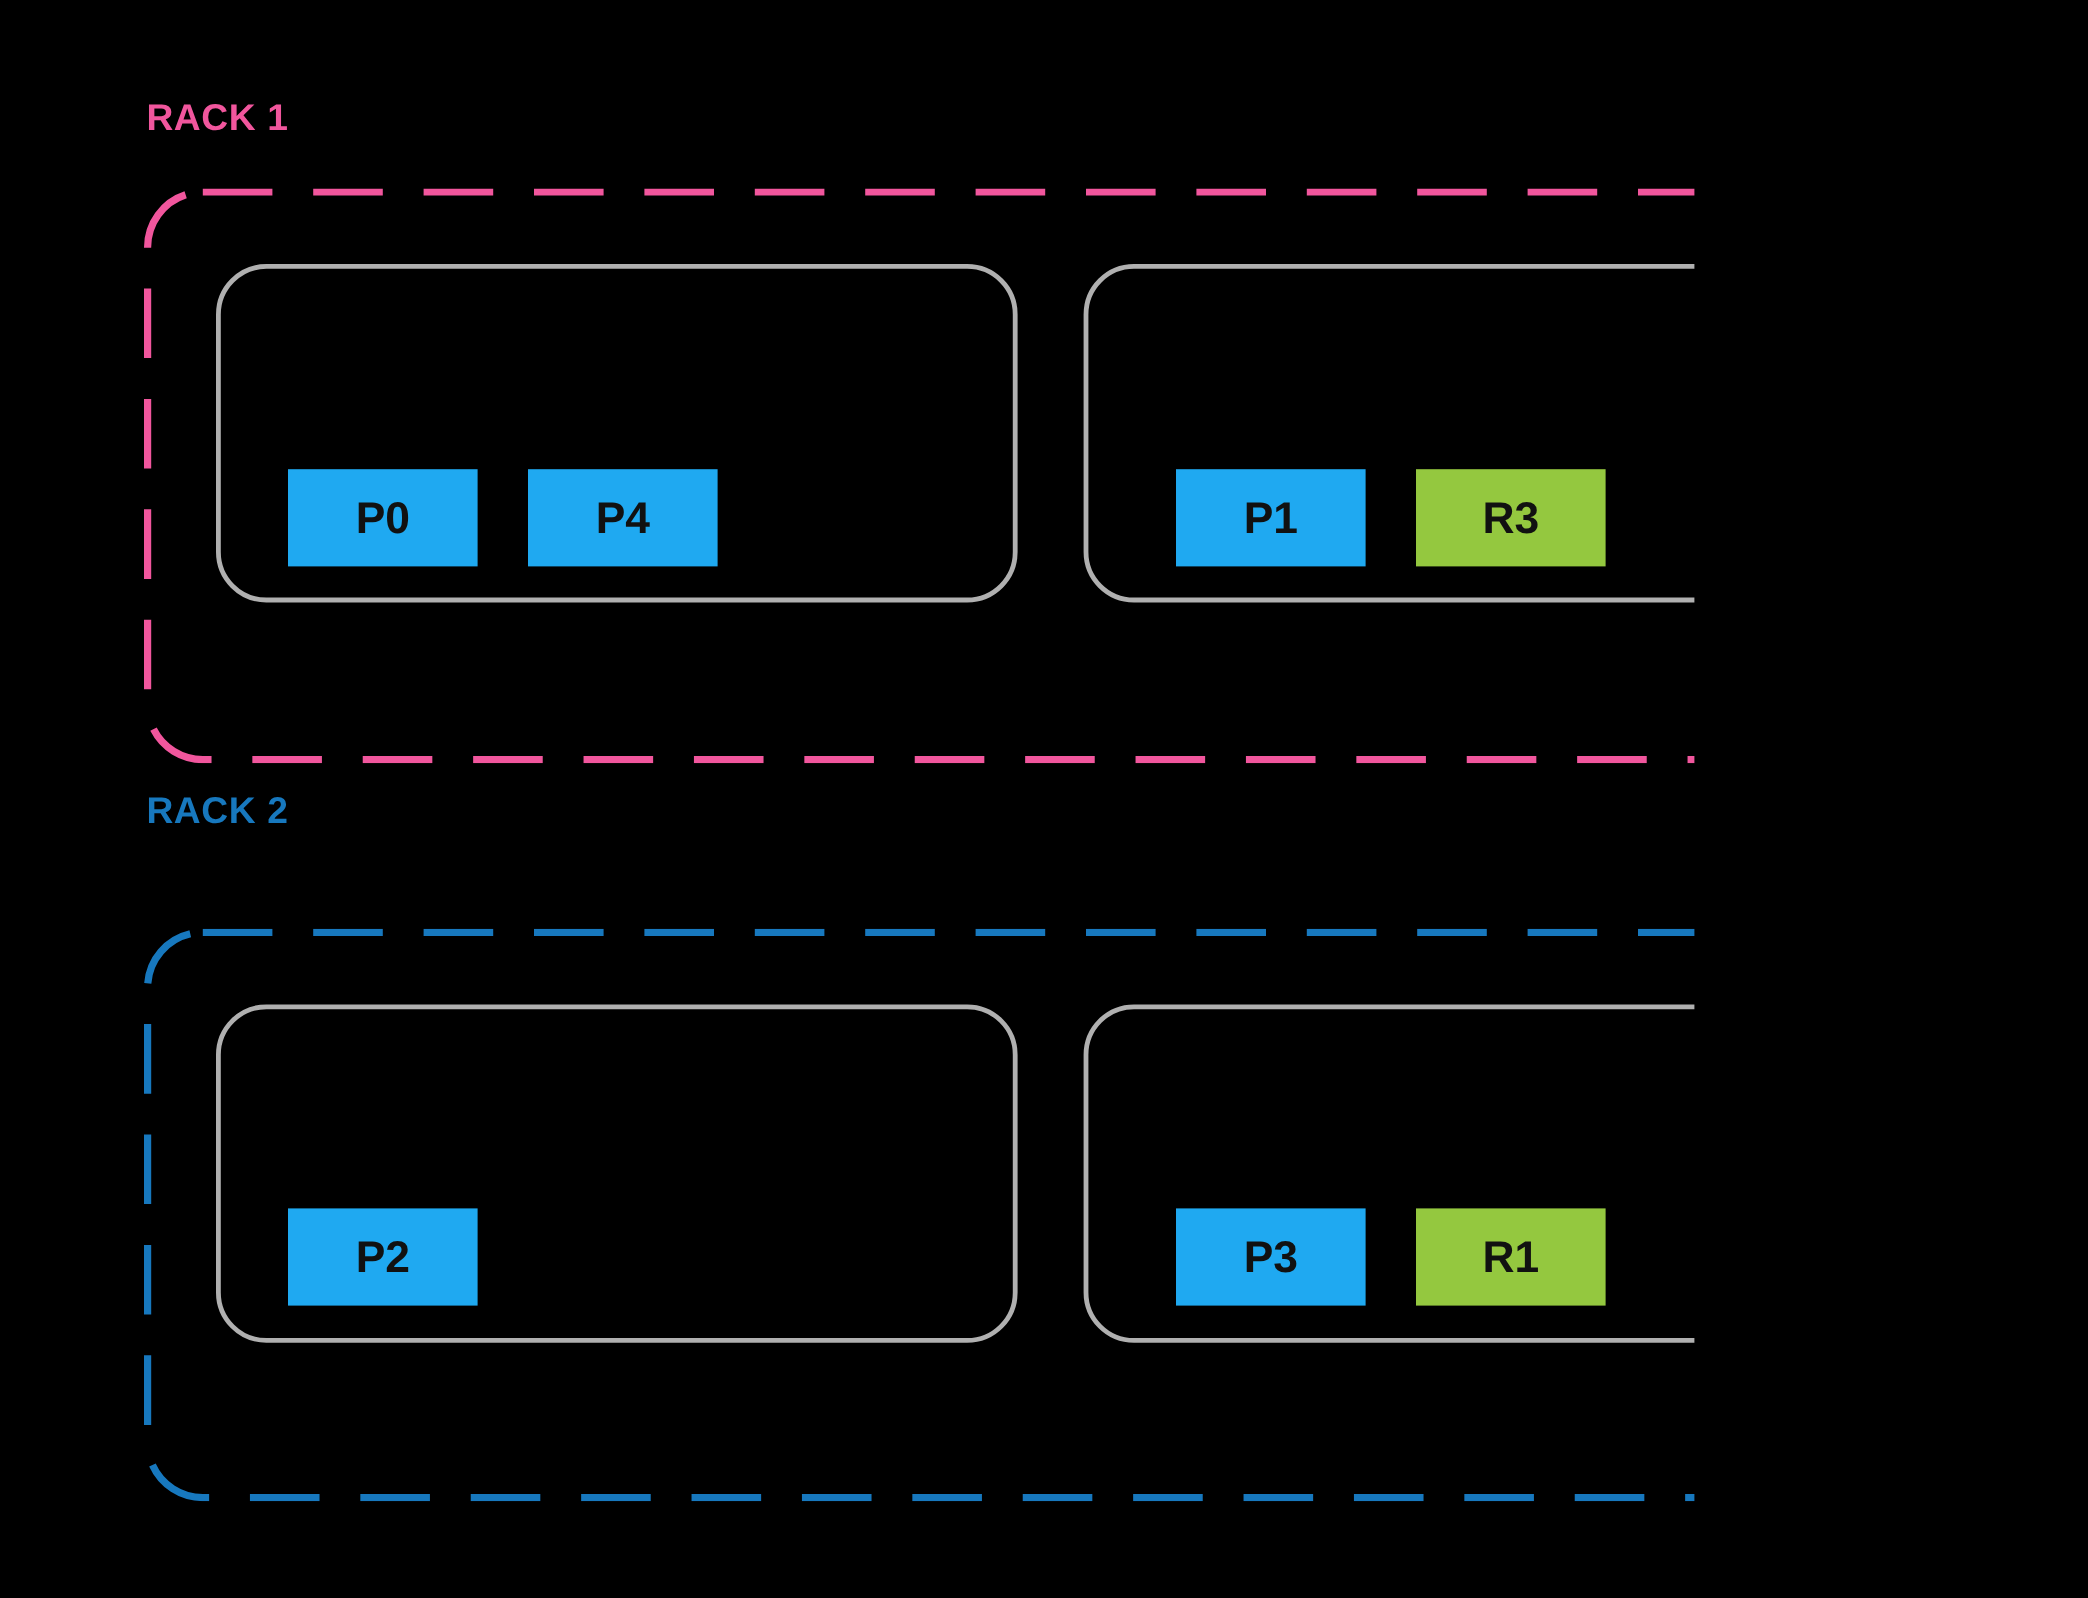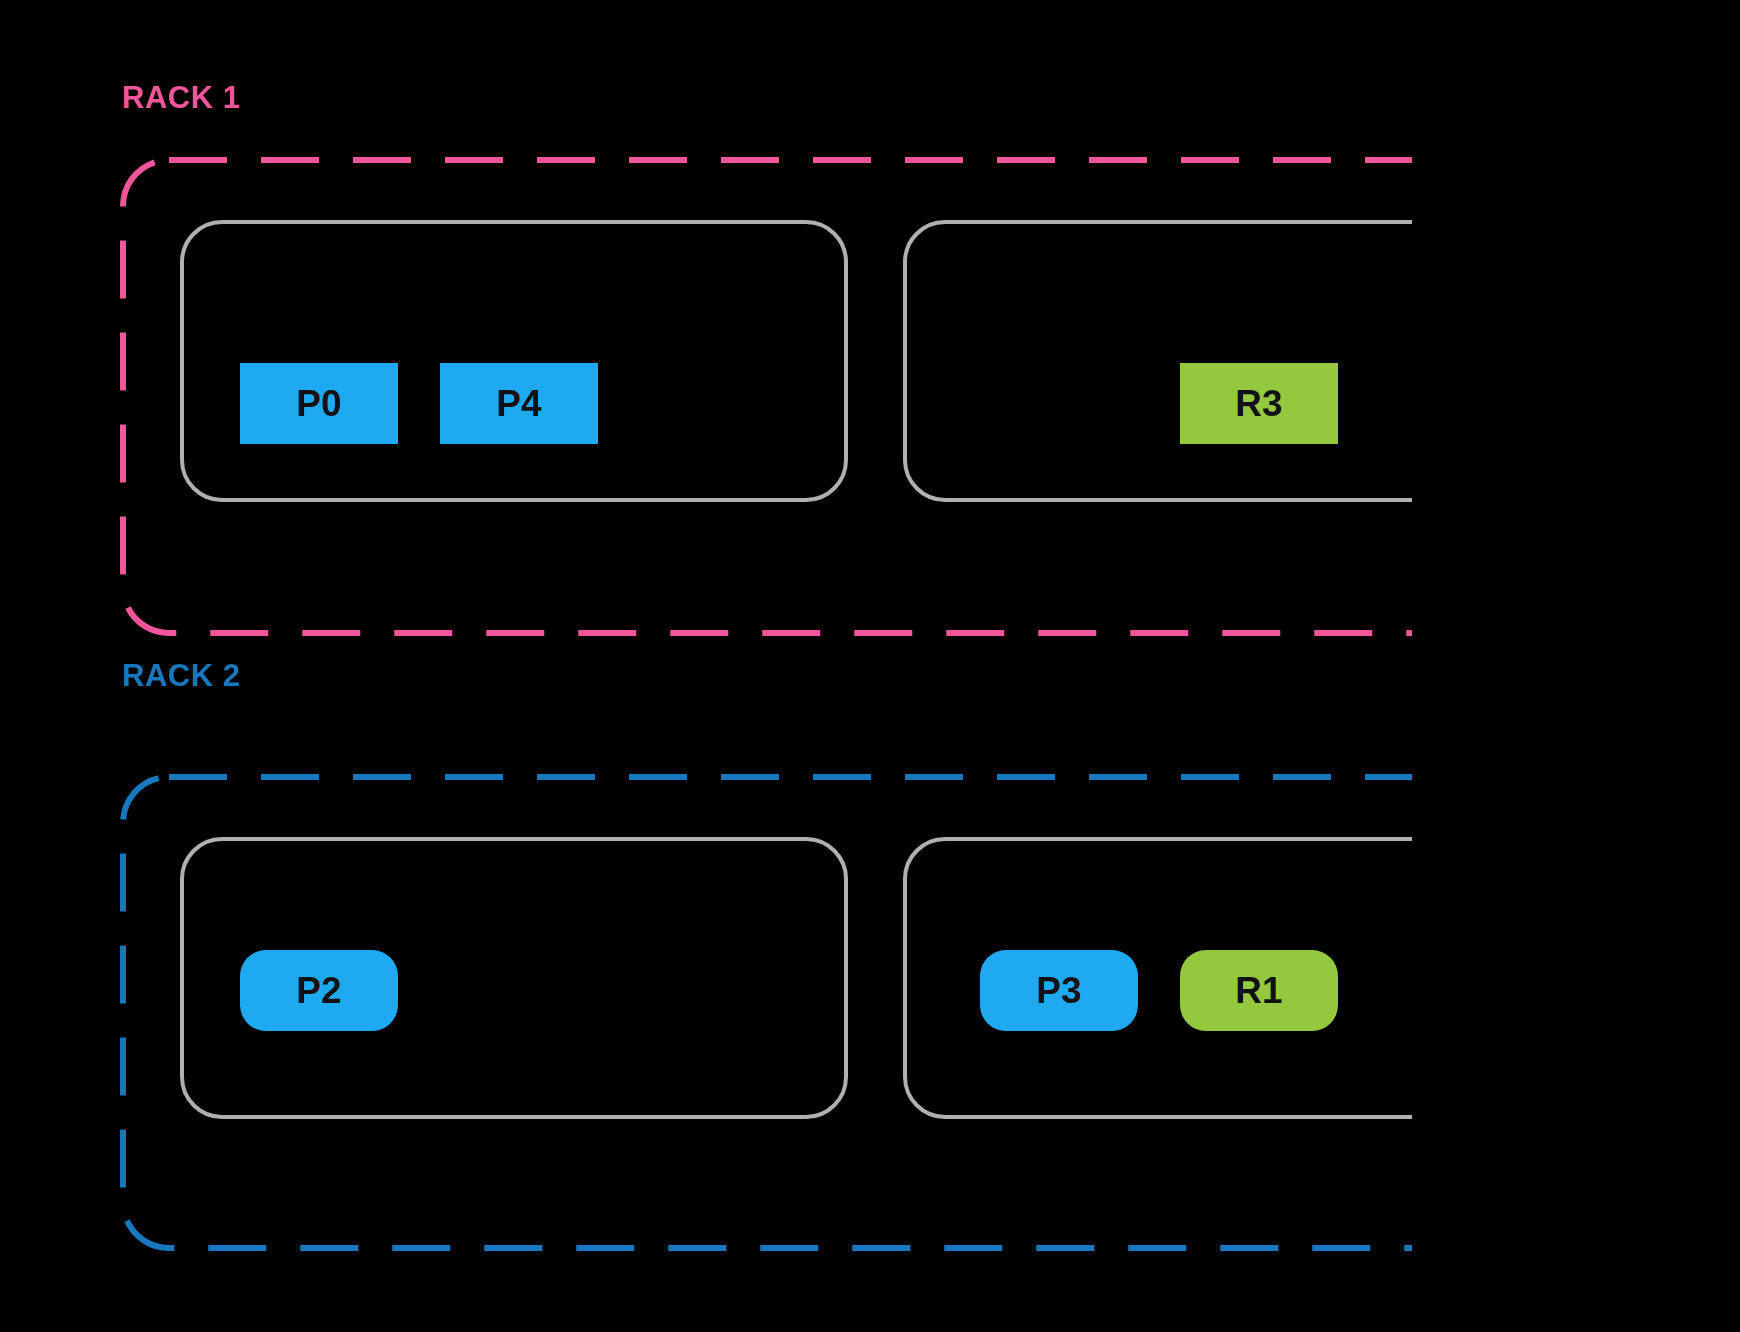--- a/index.html
+++ b/index.html
@@ -57,25 +57,26 @@
   .slot {
     position: absolute;
     width: 158px;
     height: 81px;
     display: flex;
     align-items: center;
     justify-content: center;
     font-size: 37px;
     font-weight: 700;
     color: var(--box-text, #111);
+    margin-top: 28px;
   }
   .slot.primary { background: var(--primary-box, #1FA9F1); }
   .slot.replica { background: var(--replica-box, #94C83F); }
   .slot.row1 { top: 363px; }
-  .slot.row2 { top: 950px; border-radius: 26px; }
+  .slot.row2 { top: 979px; }
   .slot.c1 { left: 240px; }
   .slot.c2 { left: 440px; }
   .slot.c3 { left: 640px; }
   .slot.c4 { left: 980px; }
   .slot.c5 { left: 1180px; }
 </style>
 </head>
 <body>
 
 <div class="canvas">
@@ -84,20 +85,21 @@
 
   <svg class="rack-border rack1" viewBox="0 0 1541 479">
     <rect x="3" y="3" width="1535" height="473" rx="46"></rect>
   </svg>
 
   <div class="server pos-a row1"></div>
   <div class="server pos-b row1"></div>
 
   <div class="slot primary row1 c1">P0</div>
   <div class="slot primary row1 c2">P4</div>
+  <div class="slot primary row1 c4">P1</div>
   <div class="slot replica row1 c5">R3</div>
 
   <div class="rack-label rack2">RACK 2</div>
 
   <svg class="rack-border rack2" viewBox="0 0 1541 477">
     <rect x="3" y="3" width="1535" height="471" rx="46"></rect>
   </svg>
 
   <div class="server pos-a row2"></div>
   <div class="server pos-b row2"></div>

